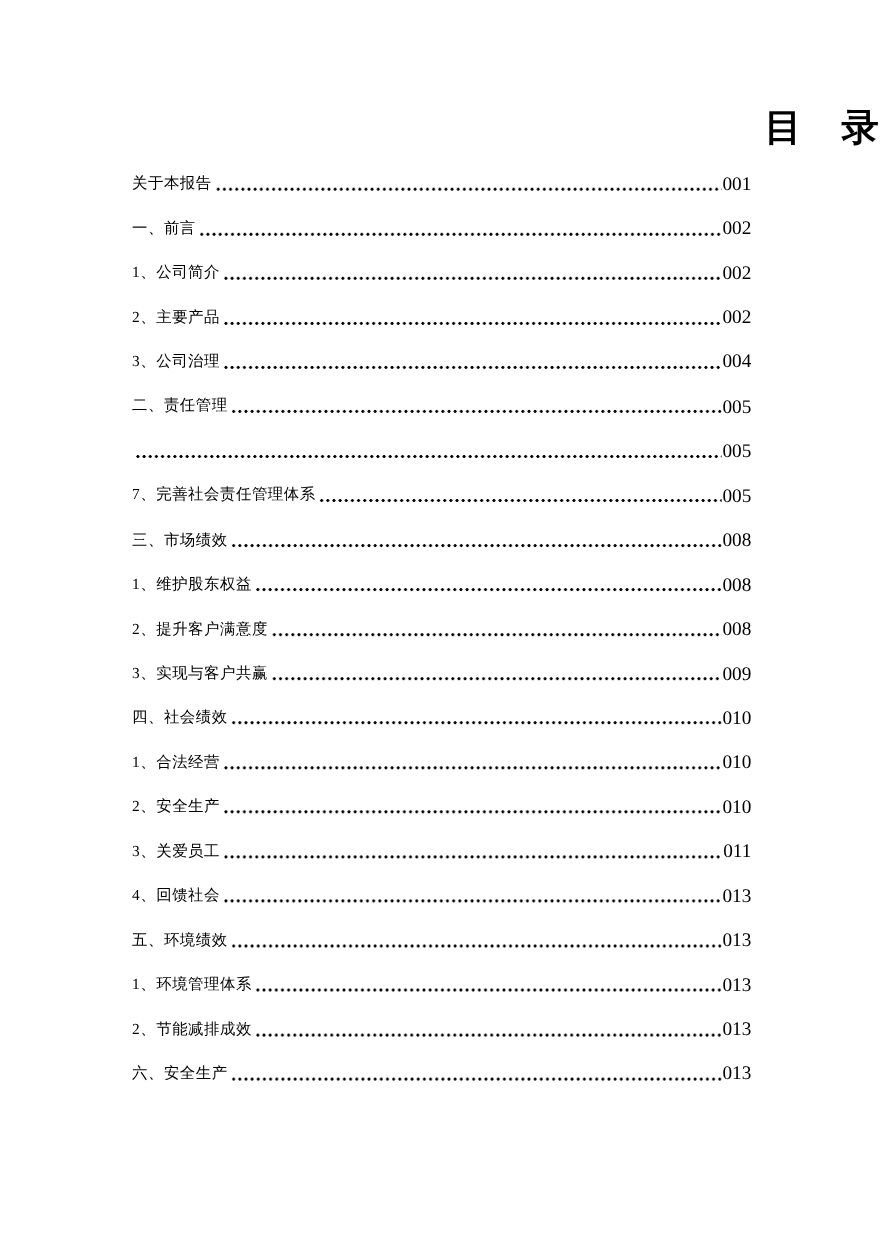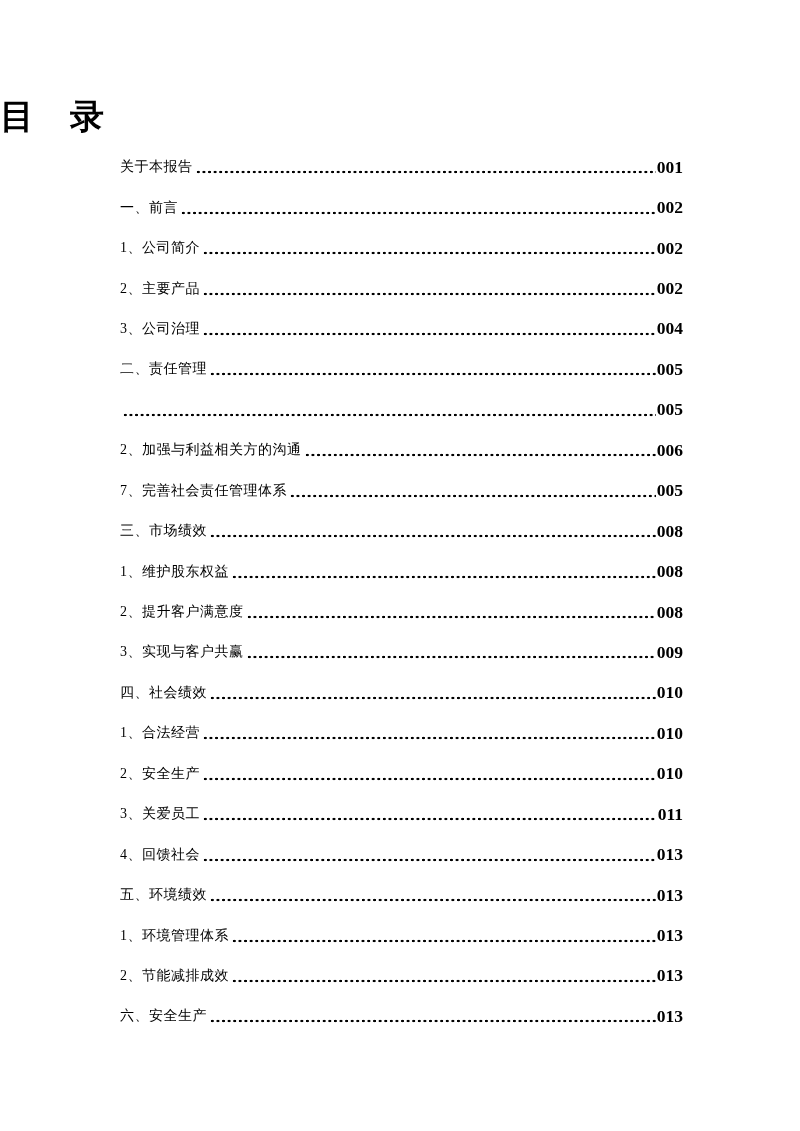--- a/index.html
+++ b/index.html
@@ -12,21 +12,21 @@
     overflow: hidden;
   }
   .page {
     width: 800px;
     height: 1131px;
     background: #ffffff;
     position: relative;
   }
   .doc-title {
     padding-top: 96px;
-    text-align: left;
+    text-align: right;
     font-size: 34px;
     line-height: 42px;
     font-weight: bold;
     letter-spacing: 1px;
     color: #000000;
   }
   .toc-list {
     margin: 9px 117px 0 120px; 
   }
   .toc-row {
@@ -46,21 +46,21 @@
     margin-left: 3px;
     margin-right: 1px;
     position: relative;
     top: 5px;
     background-image: radial-gradient(circle at 2.4px 4px, #000 1.15px, transparent 1.55px);
     background-size: 5.6px 8px;
     background-repeat: repeat-x;
   }
   .toc-page {
     font-size: 17.5px;
-    font-weight: bold;
+    font-weight: normal;
     white-space: nowrap;
     font-family: "Liberation Serif", "DejaVu Serif", serif;
   }
 </style>
 </head>
 <body>
 
 <div class="page">
   <div class="doc-title">目　录</div>
 
@@ -91,25 +91,20 @@
         <span class="toc-page">004</span>
       </div>
       <div class="toc-row">
         <span class="toc-label">二、责任管理</span>
         <span class="toc-leader"></span>
         <span class="toc-page">005</span>
       </div>
       <div class="toc-row">
         <span class="toc-leader"></span>
         <span class="toc-page">005</span>
-      </div>
-      <div class="toc-row">
-        <span class="toc-label">2、加强与利益相关方的沟通</span>
-        <span class="toc-leader"></span>
-        <span class="toc-page">006</span>
       </div>
       <div class="toc-row">
         <span class="toc-label">7、完善社会责任管理体系</span>
         <span class="toc-leader"></span>
         <span class="toc-page">005</span>
       </div>
       <div class="toc-row">
         <span class="toc-label">三、市场绩效</span>
         <span class="toc-leader"></span>
         <span class="toc-page">008</span>

